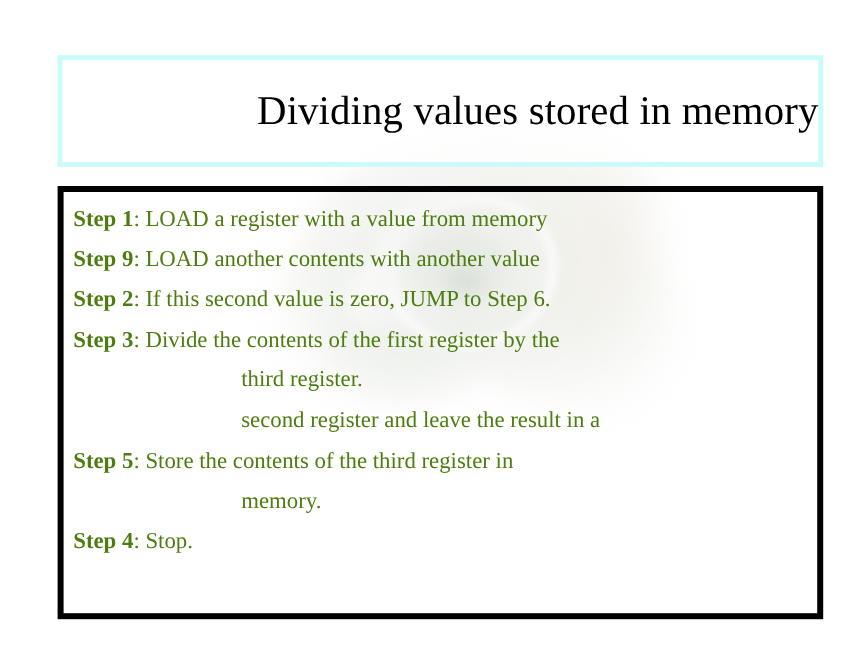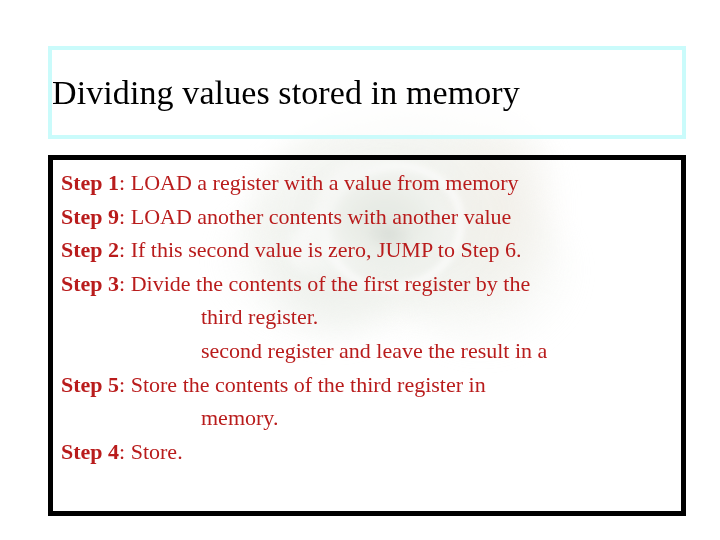--- a/index.html
+++ b/index.html
@@ -87,21 +87,22 @@
     position: absolute;
     left: 48px;
     top: 46px;
     width: 638px;
     height: 93px;
     box-sizing: border-box;
     border: 4px solid #cafbfb;
     background: rgba(255,255,255,0.72);
     display: flex;
     align-items: center;
-    justify-content: flex-start;
+    justify-content: flex-end;
+    padding-left: 26px;
   }
   #title-text {
     font-size: 34px;
     line-height: 1.1;
     color: #000000;
     white-space: nowrap;
     letter-spacing: 0.1px;
   }
 
   
@@ -116,23 +117,23 @@
     background: rgba(255,255,255,0.0);
     overflow: hidden;
   }
   #steps-list {
     position: absolute;
     left: 8px;
     top: 6px;
     right: 4px;
   }
   .step-line {
-    font-size: 22px;
+    font-size: 19px;
     line-height: 33.6px;
-    color: #b91c1c;
+    color: #4d7c0f;
     white-space: nowrap;
   }
   .step-line.cont {
     padding-left: 140px;
   }
   .step-label {
     font-weight: bold;
   }
 </style>
 </head>
@@ -163,17 +164,17 @@
   <div id="body-box">
     <div id="steps-list">
         <div class="step-line"><span class="step-label">Step 1</span><span>: </span><span class="step-text">LOAD a register with a value from memory</span></div>
         <div class="step-line"><span class="step-label">Step 9</span><span>: </span><span class="step-text">LOAD another contents with another value</span></div>
         <div class="step-line"><span class="step-label">Step 2</span><span>: </span><span class="step-text">If this second value is zero, JUMP to Step 6.</span></div>
         <div class="step-line"><span class="step-label">Step 3</span><span>: </span><span class="step-text">Divide the contents of the first register by the</span></div>
         <div class="step-line cont"><span class="step-text">third register.</span></div>
         <div class="step-line cont"><span class="step-text">second register and leave the result in a</span></div>
         <div class="step-line"><span class="step-label">Step 5</span><span>: </span><span class="step-text">Store the contents of the third register in</span></div>
         <div class="step-line cont"><span class="step-text">memory.</span></div>
-        <div class="step-line"><span class="step-label">Step 4</span><span>: </span><span class="step-text">Store.</span></div>
+        <div class="step-line"><span class="step-label">Step 4</span><span>: </span><span class="step-text">Stop.</span></div>
       </div>
   </div>
 
 </div>
 
 </body></html>

